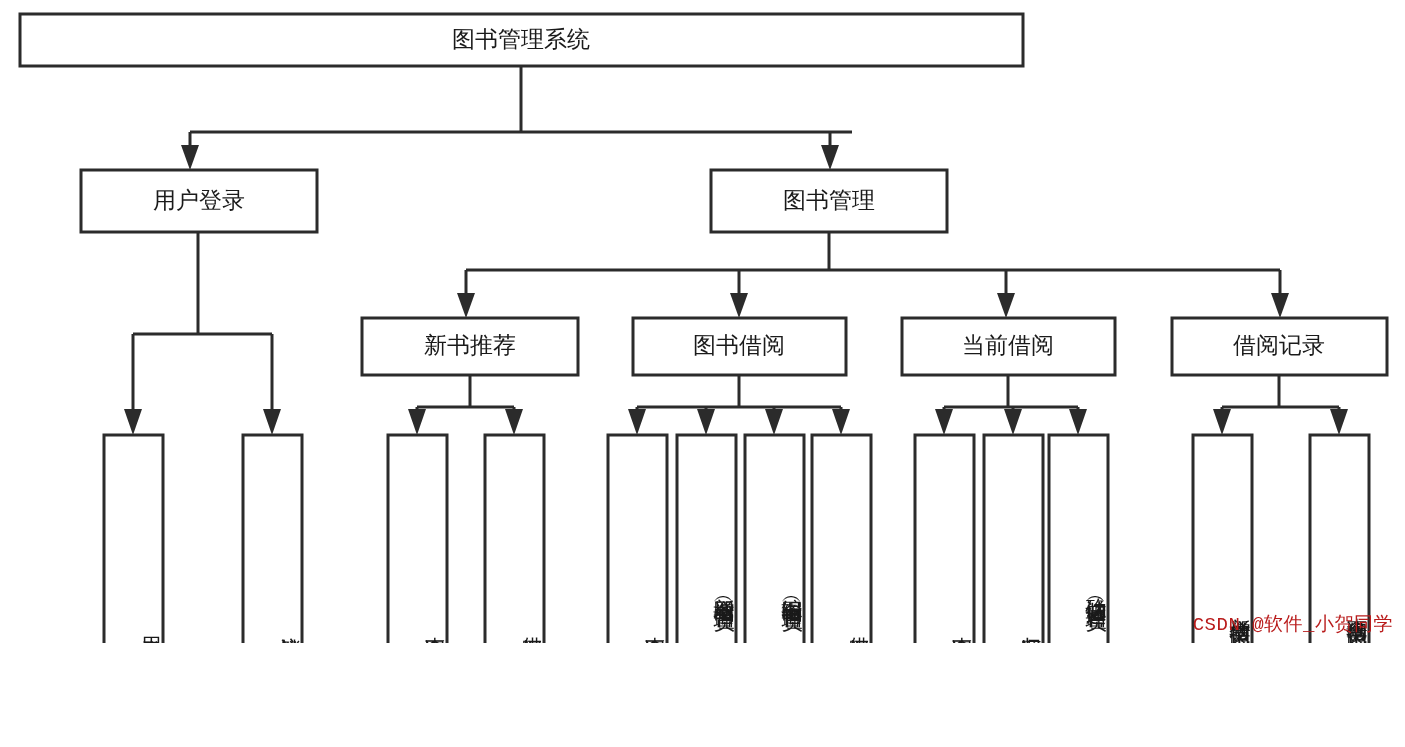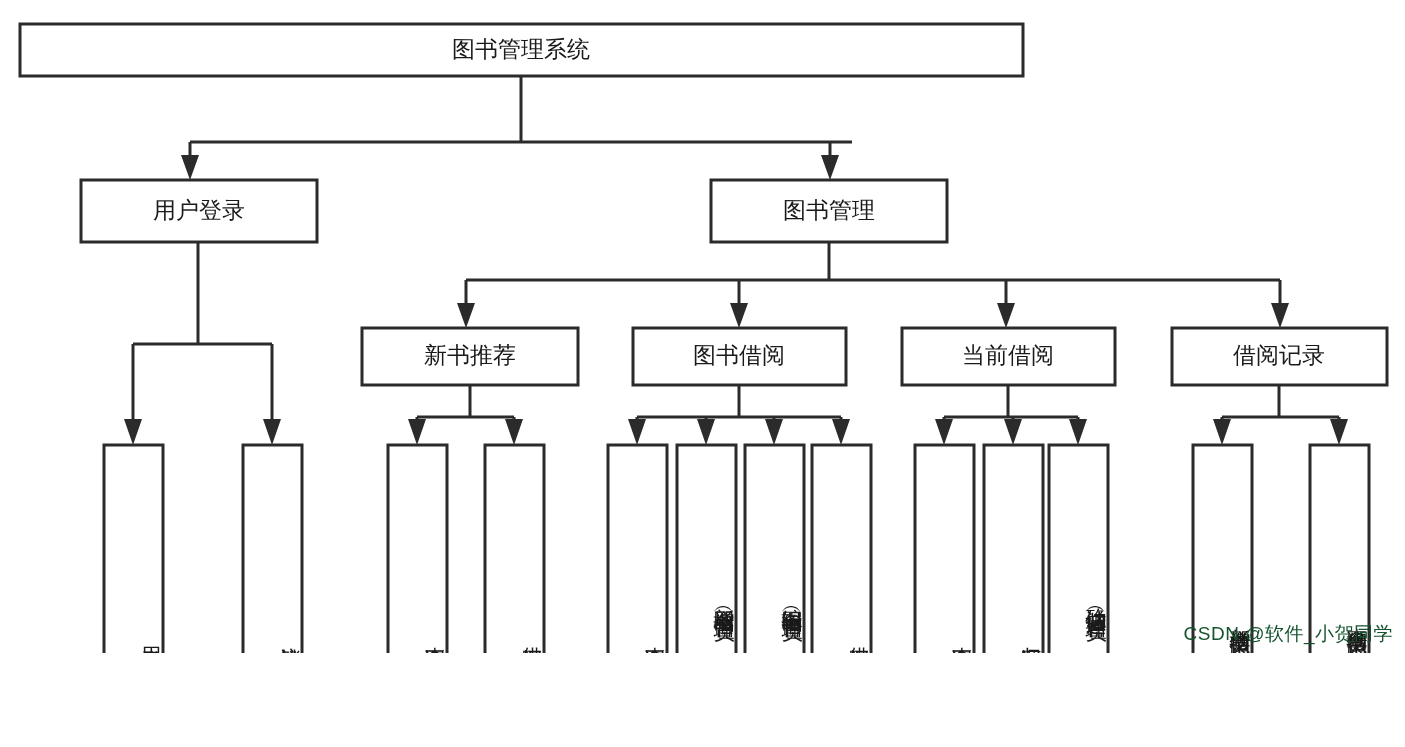--- a/index.html
+++ b/index.html
@@ -10,21 +10,20 @@
   }
   body {
     font-family: "Liberation Sans", "DejaVu Sans", sans-serif;
   }
   #diagram-root {
     position: relative;
     width: 1405px;
     height: 643px;
     background: #ffffff;
     overflow: hidden;
-    margin-top: 10px;
   }
   svg.flow {
     position: absolute;
     left: 0;
     top: 0;
     width: 1405px;
     height: 747px;
     display: block;
   }
   .node-rect {
@@ -62,23 +61,23 @@
     white-space: nowrap;
     pointer-events: none;
     display: flex;
     align-items: flex-start;
     justify-content: center;
   }
   .watermark {
     position: absolute;
     right: 12px;
     bottom: 6px;
-    font-family: Liberation Sans, sans-serif;
+    font-family: Liberation Mono, monospace;
     font-size: 19px;
-    color: #14532d;
+    color: #b91c1c;
     white-space: nowrap;
     letter-spacing: 0.5px;
   }
 </style>
 </head>
 <body>
 
 <div id="diagram-root">
 
   <svg class="flow" viewBox="0 0 1405 747" xmlns="http://www.w3.org/2000/svg">

